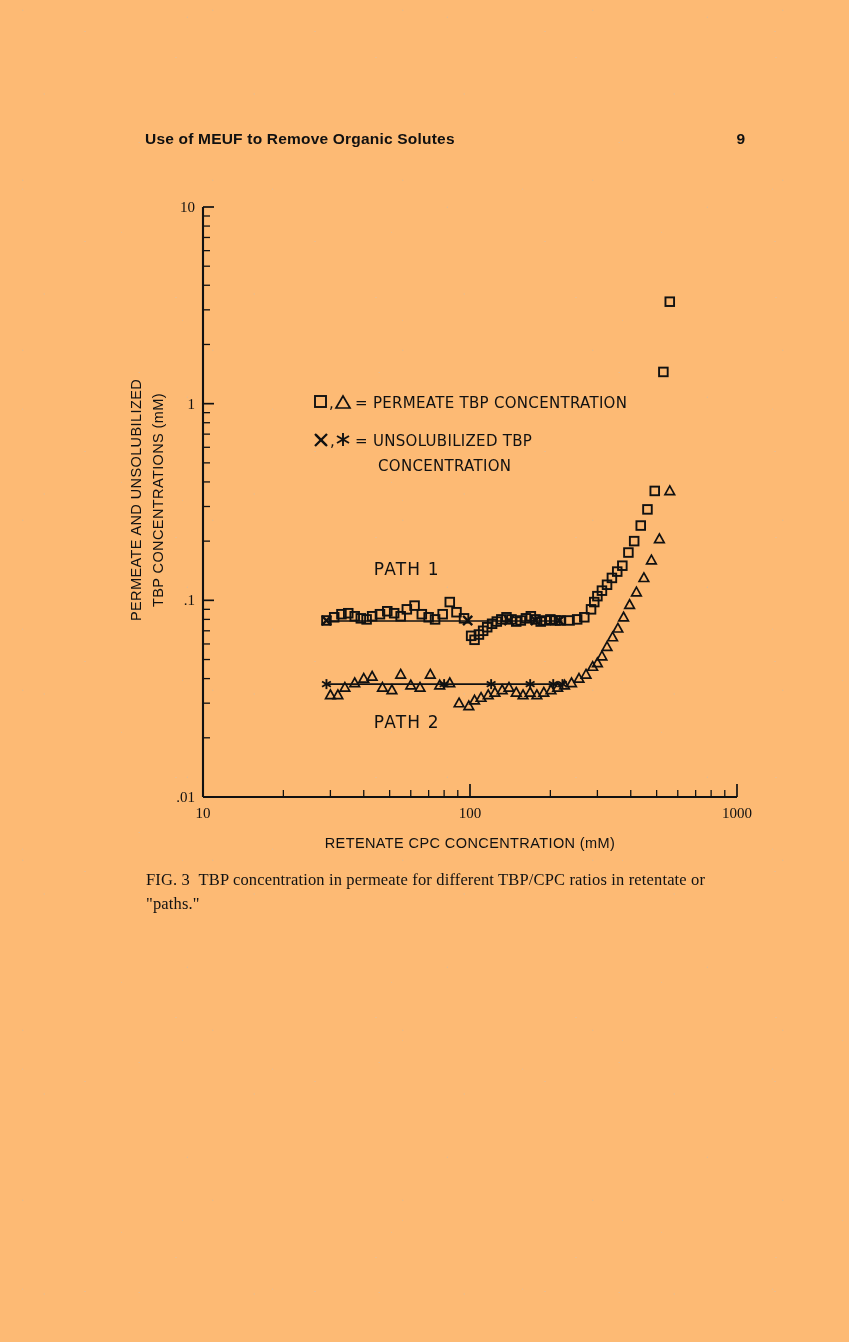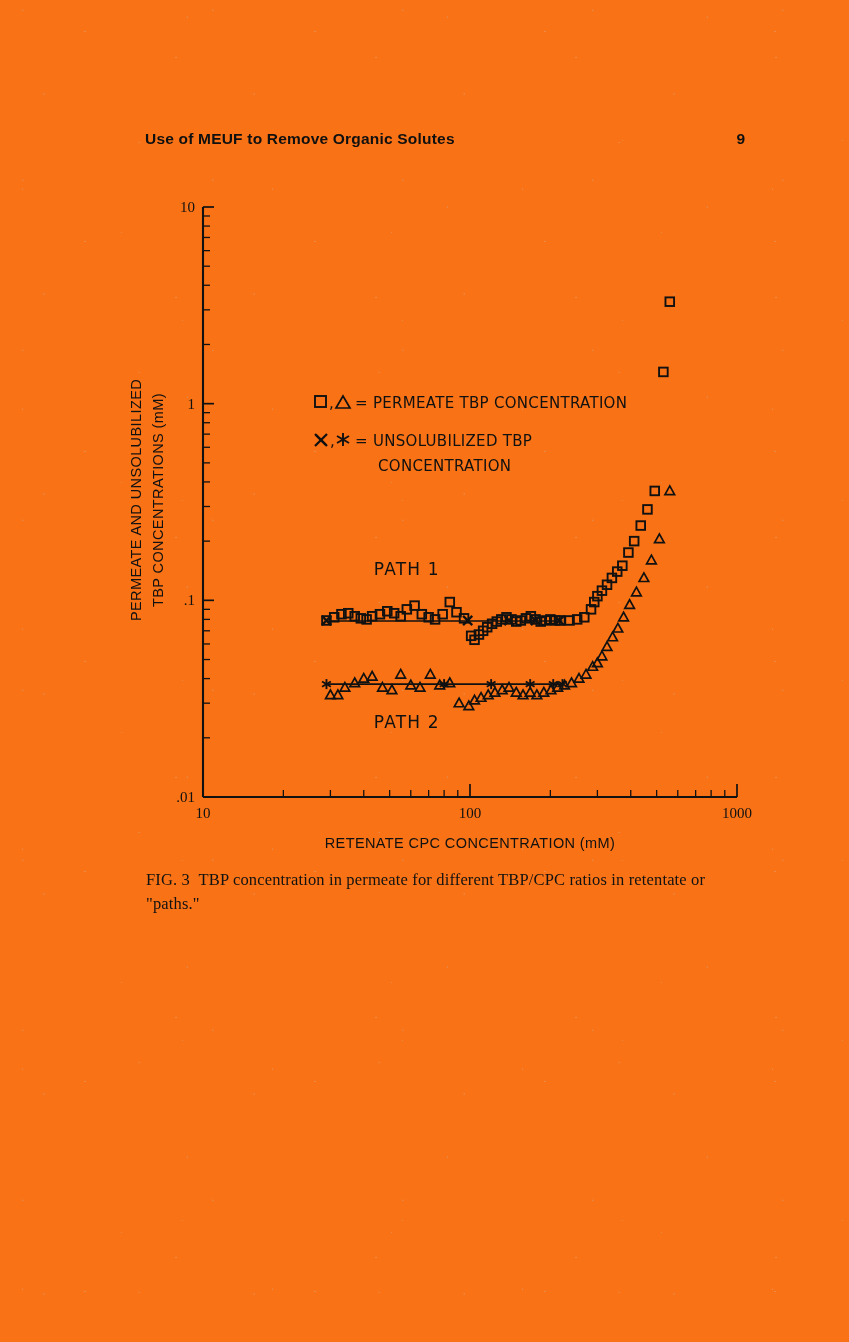--- a/index.html
+++ b/index.html
@@ -11,21 +11,21 @@
     width: 849px;
     height: 1342px;
     position: relative;
     font-family: "Liberation Sans", sans-serif;
     color: #111111;
     overflow: hidden;
   }
   .page {
     position: absolute;
     inset: 0;
-    background: #f97316;
+    background: #fdba74;
   }
   
   .speckle {
     position: absolute;
     inset: 0;
     pointer-events: none;
     opacity: .30;
     background-image:
       radial-gradient(circle at 12% 6%, #bbb 0.6px, transparent 0.9px),
       radial-gradient(circle at 37% 15%, #c4c4c4 0.6px, transparent 0.9px),

